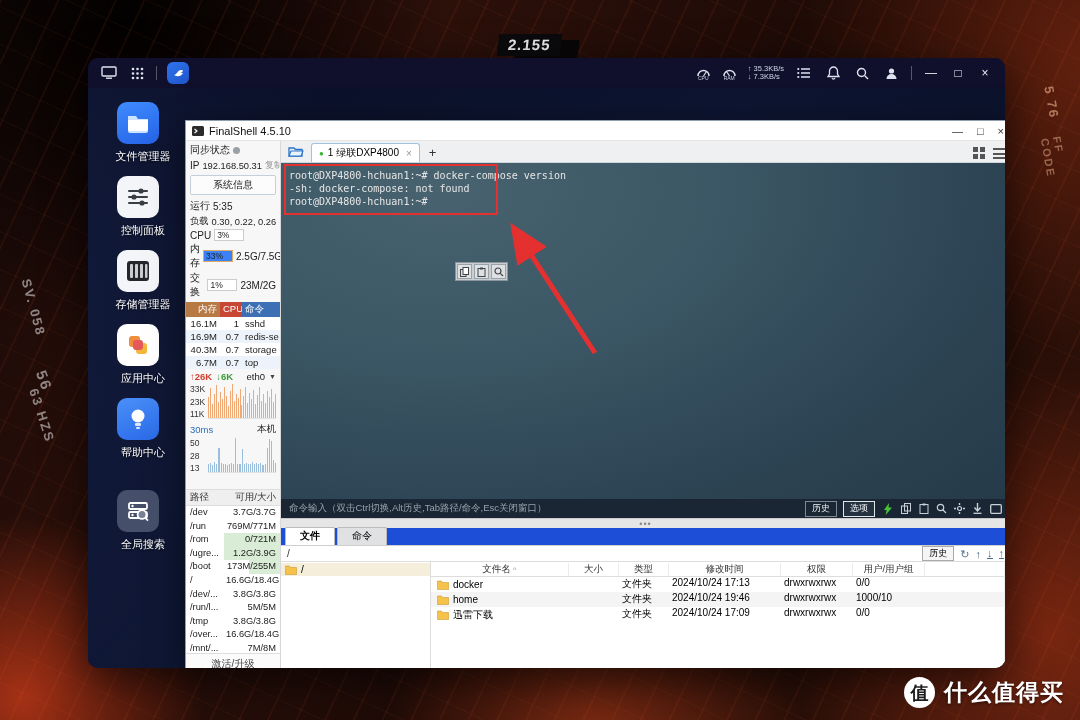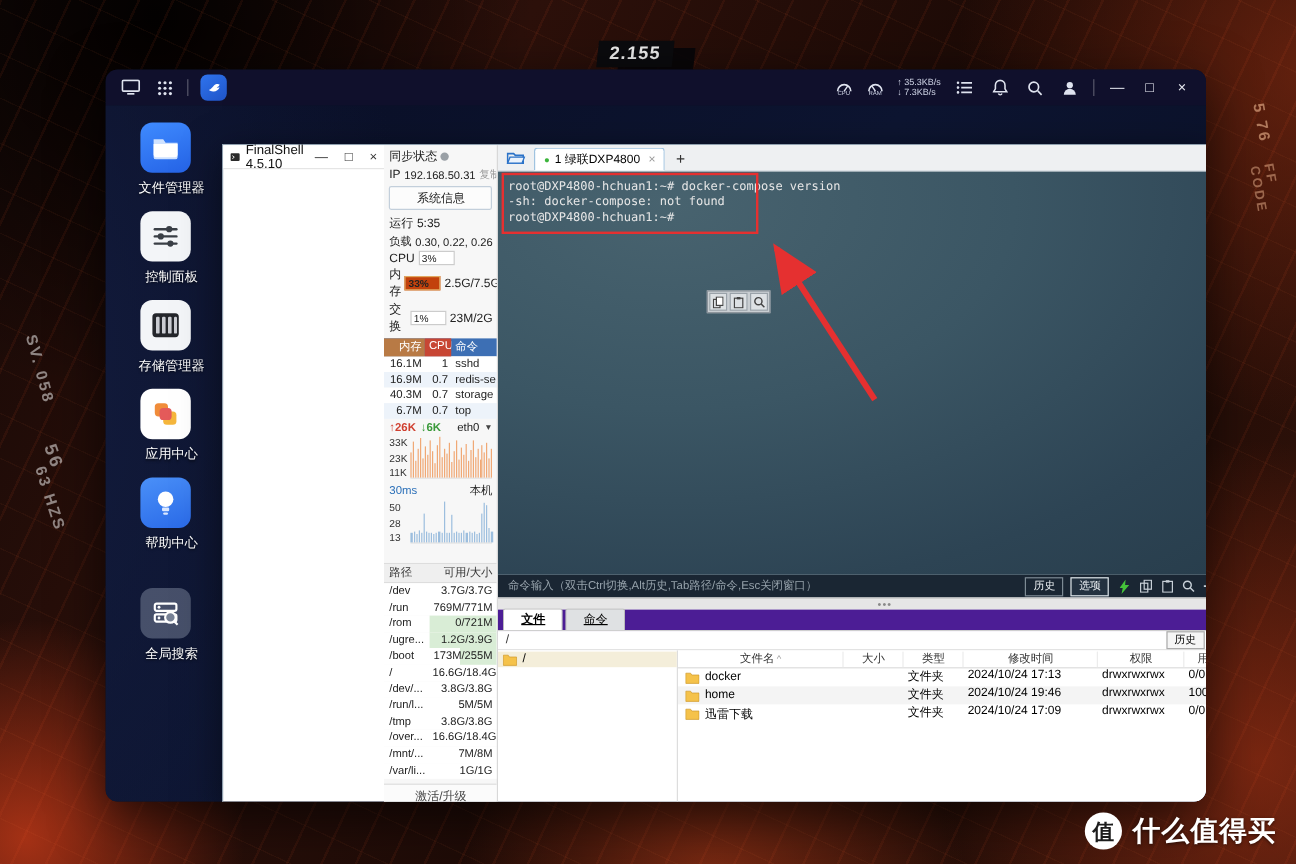--- a/index.html
+++ b/index.html
@@ -62,38 +62,38 @@
   .icon-control{ background:#f3f5f8;}
   .icon-storage{ background:#f3f5f8;}
   .icon-apps{ background:#ffffff;}
   .icon-log{ background:rgba(96,116,150,.45);}
   .icon-help{ background:linear-gradient(160deg,#4a90f8,#2a6ae8);}
   .icon-search{ background:rgba(125,136,158,.5);}
   .side-label{ color:#fff; font-size:11px; text-shadow:0 1px 2px rgba(0,0,0,.7); white-space:nowrap;margin-left:10px;}
 
   
   .fs{ position:absolute; left:97px; top:32px; width:826px; height:555px; background:#fff;
-    border:1px solid #8f9fae; box-shadow:0 8px 30px rgba(0,0,0,.5); display:flex; flex-direction:row;}
+    border:1px solid #8f9fae; box-shadow:0 8px 30px rgba(0,0,0,.5); display:flex; flex-direction:column;}
   .fs-title{ height:20px; background:#fff; display:flex; align-items:center; padding:0 6px; gap:5px; border-bottom:1px solid #e5e5e5;}
   .fs-title-text{ font-size:11px; color:#111;}
   .fs-title-btns{ margin-left:auto; display:flex; gap:14px; color:#333; font-size:11px;}
   .fs-title-btns span{ cursor:pointer;}
   .fs-body{ flex:1; display:flex; min-height:0;}
 
   
   .fsl{ width:95px; background:#f7f7f7; border-right:1px solid #d8d8d8; font-size:10px; color:#222;
     display:flex; flex-direction:column; overflow:hidden;}
   .fsl-row{ display:flex; align-items:center; padding:2px 4px 0; gap:3px; white-space:nowrap;}
   .dot{ width:7px; height:7px; border-radius:50%; background:#9aa0a6; display:inline-block;}
   .copy-link{ color:#999; font-size:9px; margin-left:auto; cursor:pointer;}
   .sysinfo-btn{ margin:3px 4px 2px; border:1px solid #c3cfdb; background:#fcfcfc; border-radius:2px;
     text-align:center; font-size:10px; padding:2px 0; cursor:pointer;}
   .pct-row{ display:flex; align-items:center; gap:3px; padding:1px 4px 0;}
   .pct-box{ flex:0 0 30px; border:1px solid #ccc; background:#fff; font-size:8.5px; padding:0 2px; height:12px; line-height:11px;}
-  .pct-box.mem{ background:#c2410c; border-color:#e0a860;font-weight:bold;}
+  .pct-box.mem{ background:#3b82f6; border-color:#e0a860;}
   .pct-detail{ font-size:10px; white-space:nowrap;}
   .proc{ margin-top:3px;}
   .proc-header{ display:flex; background:#3d6fb4; color:#fff; font-size:9.5px;}
   .proc-header .pc0{ background:#b87a45;}
   .proc-header .pc1{ background:#c74634;}
   .pc{ padding:1px 3px; overflow:hidden; white-space:nowrap;}
   .pc0{ width:34px; text-align:right;}
   .pc1{ width:22px; text-align:right;}
   .pc2{ flex:1; text-align:left;}
   .prow{ display:flex; font-size:9.5px; background:#fff; cursor:default;}
@@ -147,21 +147,21 @@
   .cmdbar{ height:19px; background:#1a2633; display:flex; align-items:center; padding:0 8px; gap:6px;}
   .cmd-hint{ color:#97a3ac; font-size:9.5px; flex:1; white-space:nowrap; overflow:hidden;}
   .cmd-btn{ border:1px solid #7d8a94; color:#eef2f5; font-size:9px; padding:0px 6px 1px; background:transparent; cursor:pointer;}
   .cmd-btn.sel{ border:1.5px solid #dfe6ea; background:#243240;}
   .cmd-icons{ display:flex; gap:5px; align-items:center;}
   .cmd-icons .tb-ico{ width:13px; height:13px;}
 
   .splitter{ height:10px; background:#e6e6e6; border-top:1px solid #c9c9c9; display:flex; align-items:center; justify-content:center; cursor:row-resize;}
   .splitter span{ color:#8a8a8a; font-size:9px; letter-spacing:1px; line-height:4px;}
 
-  .fp-tabs{ height:18px; background:#4c1d95; display:flex; align-items:flex-end; padding-left:4px; gap:2px; border-bottom:1px solid #cfcfcf;text-decoration:underline;}
+  .fp-tabs{ height:18px; background:#1d4ed8; display:flex; align-items:flex-end; padding-left:4px; gap:2px; border-bottom:1px solid #cfcfcf;}
   .fp-tab{ font-size:10px; padding:1px 14px 2px; border:1px solid #bbb; border-bottom:none; background:#dfe1e3; cursor:pointer; border-radius:2px 2px 0 0;}
   .fp-tab.active{ background:#fff; font-weight:bold;}
   .fp-path{ height:16px; background:#fff; border-bottom:1px solid #ddd; display:flex; align-items:center; padding:0 6px; gap:6px;}
   .fp-path-text{ flex:1; font-size:10px; color:#333;}
   .fp-hist{ border:1px solid #aaa; background:#f5f5f5; font-size:9px; padding:0 6px; cursor:pointer;}
   .fp-ico{ color:#4a6f8a; font-size:11px; line-height:10px; cursor:pointer;}
   .fp-main{ flex:1; display:flex; min-height:0; background:#fff;}
   .fp-tree{ width:150px; border-right:1px solid #ddd; padding-top:1px; position:relative;}
   .tree-row{ display:flex; align-items:center; gap:4px; background:#f4eeda; font-size:10px; padding:1px 4px; cursor:pointer;}
   .fp-table{ flex:1; display:flex; flex-direction:column; position:relative; overflow:hidden;}

